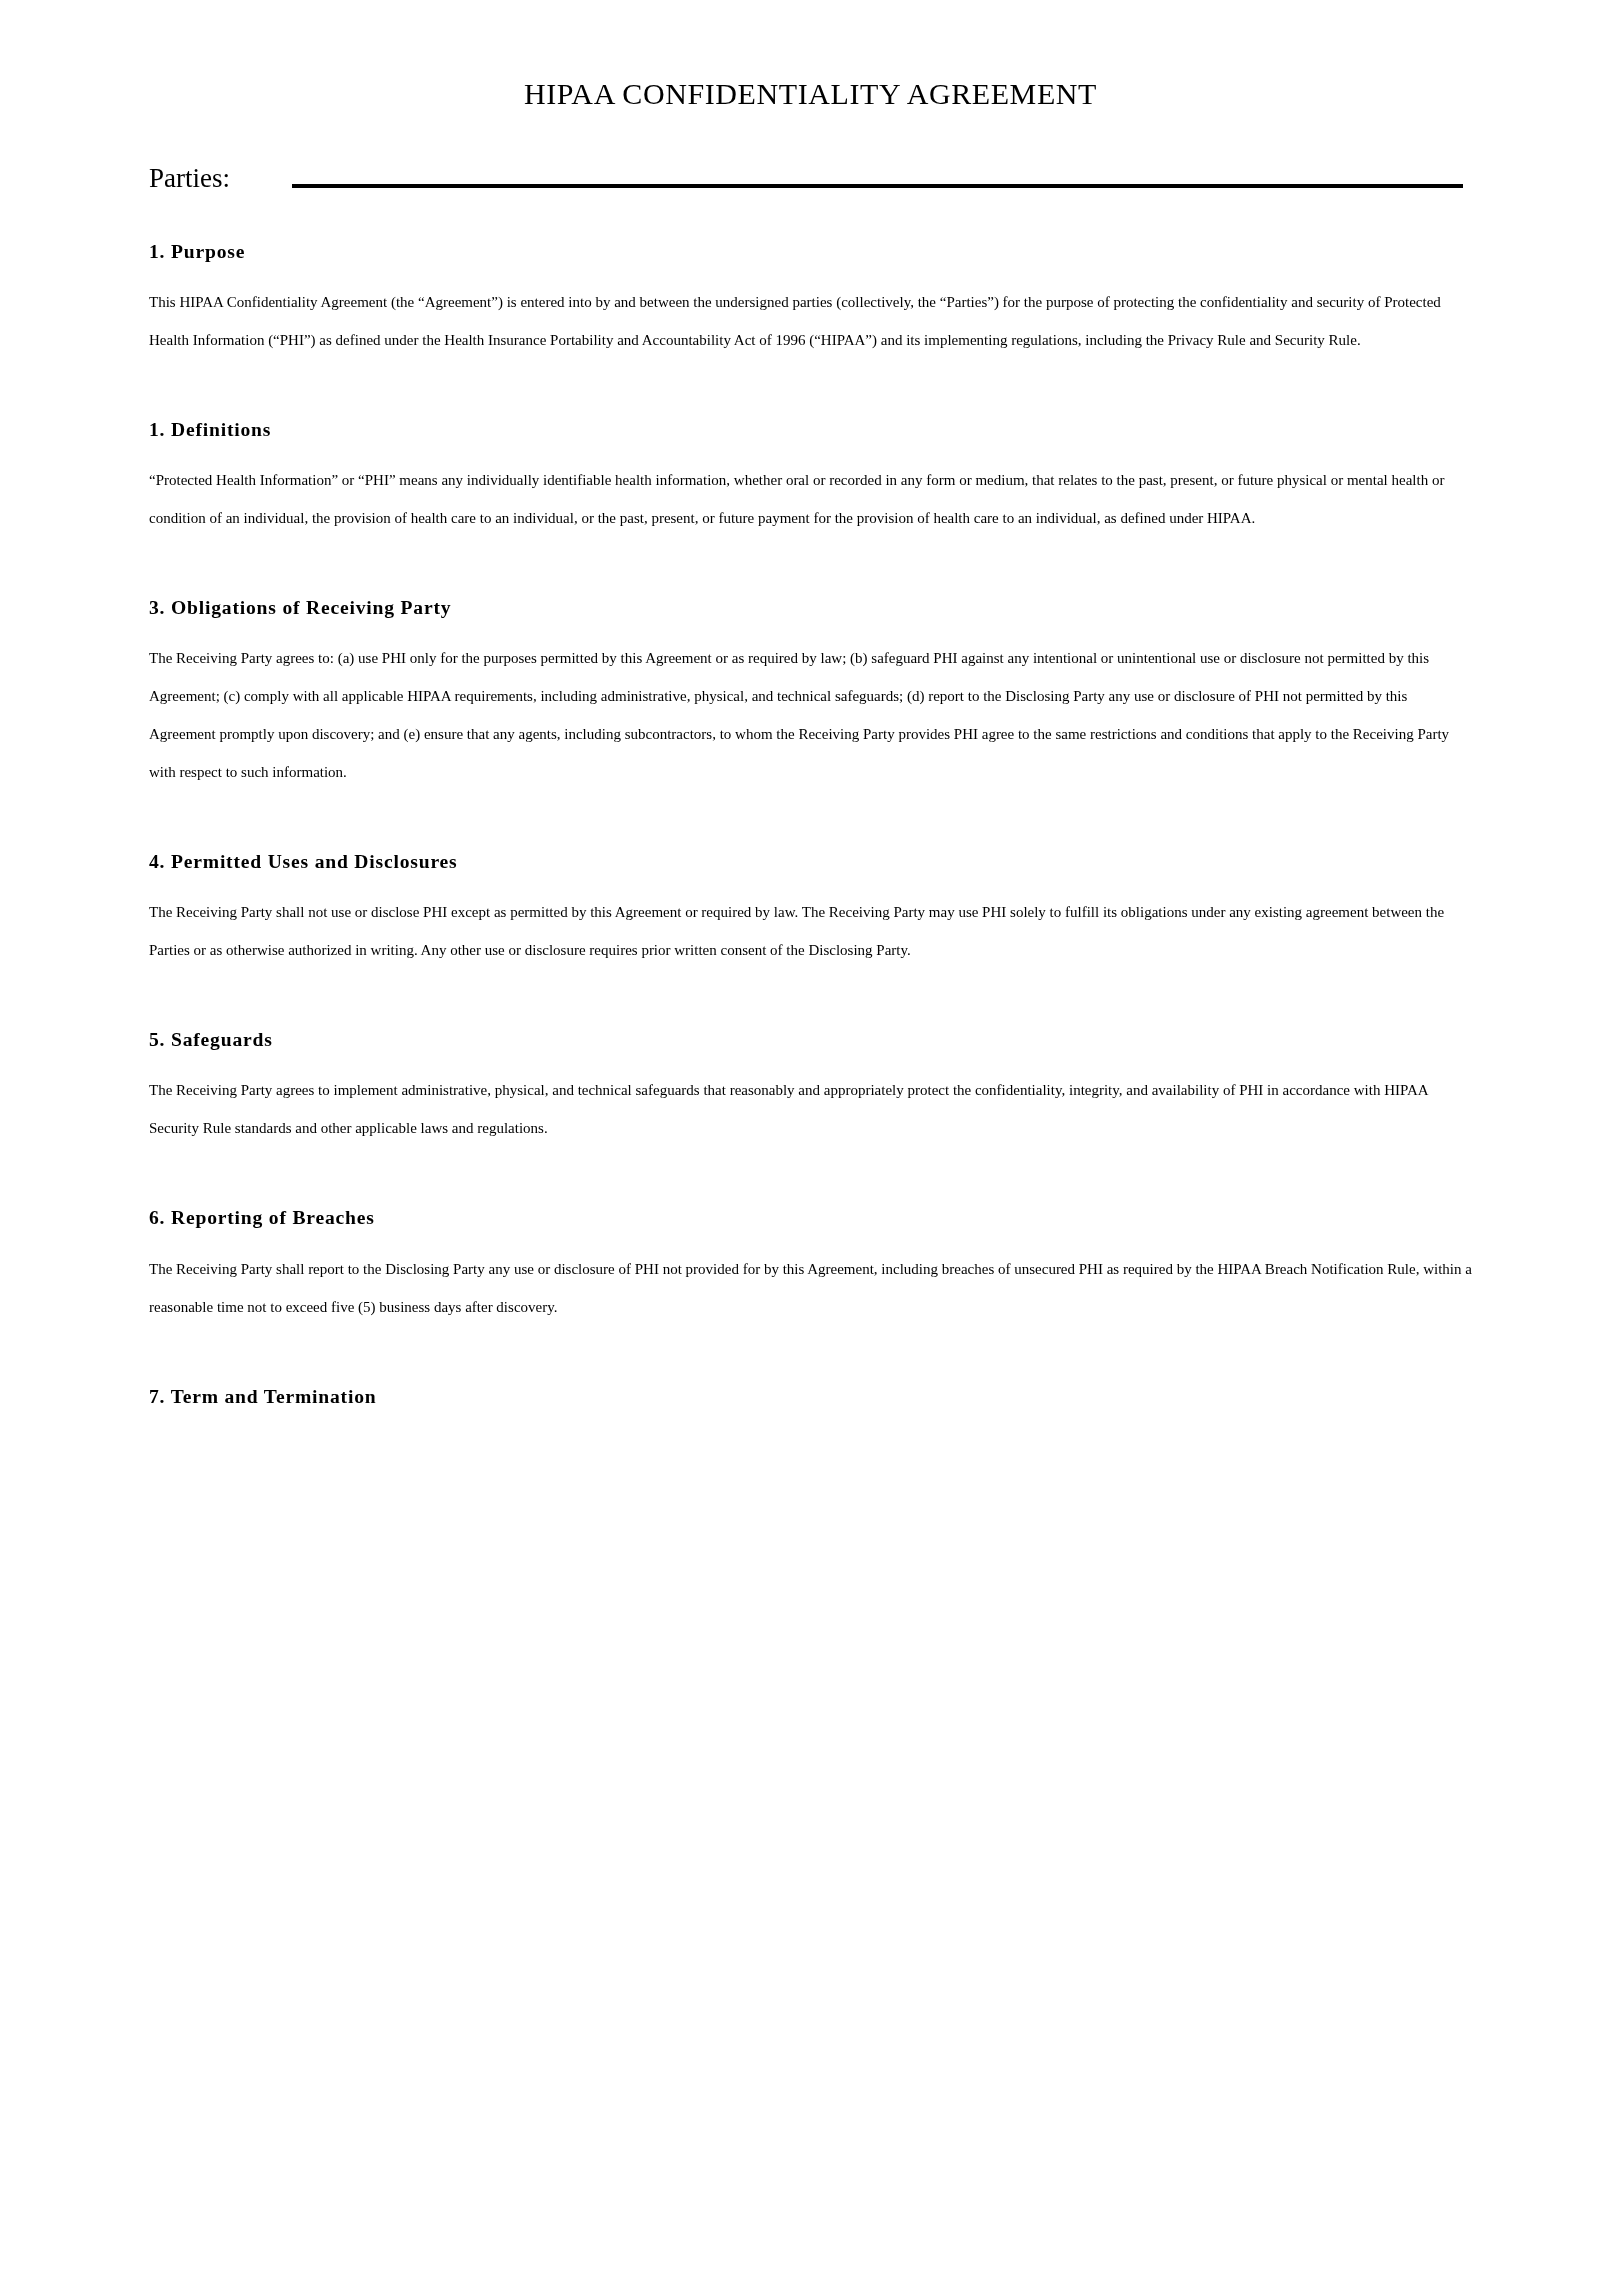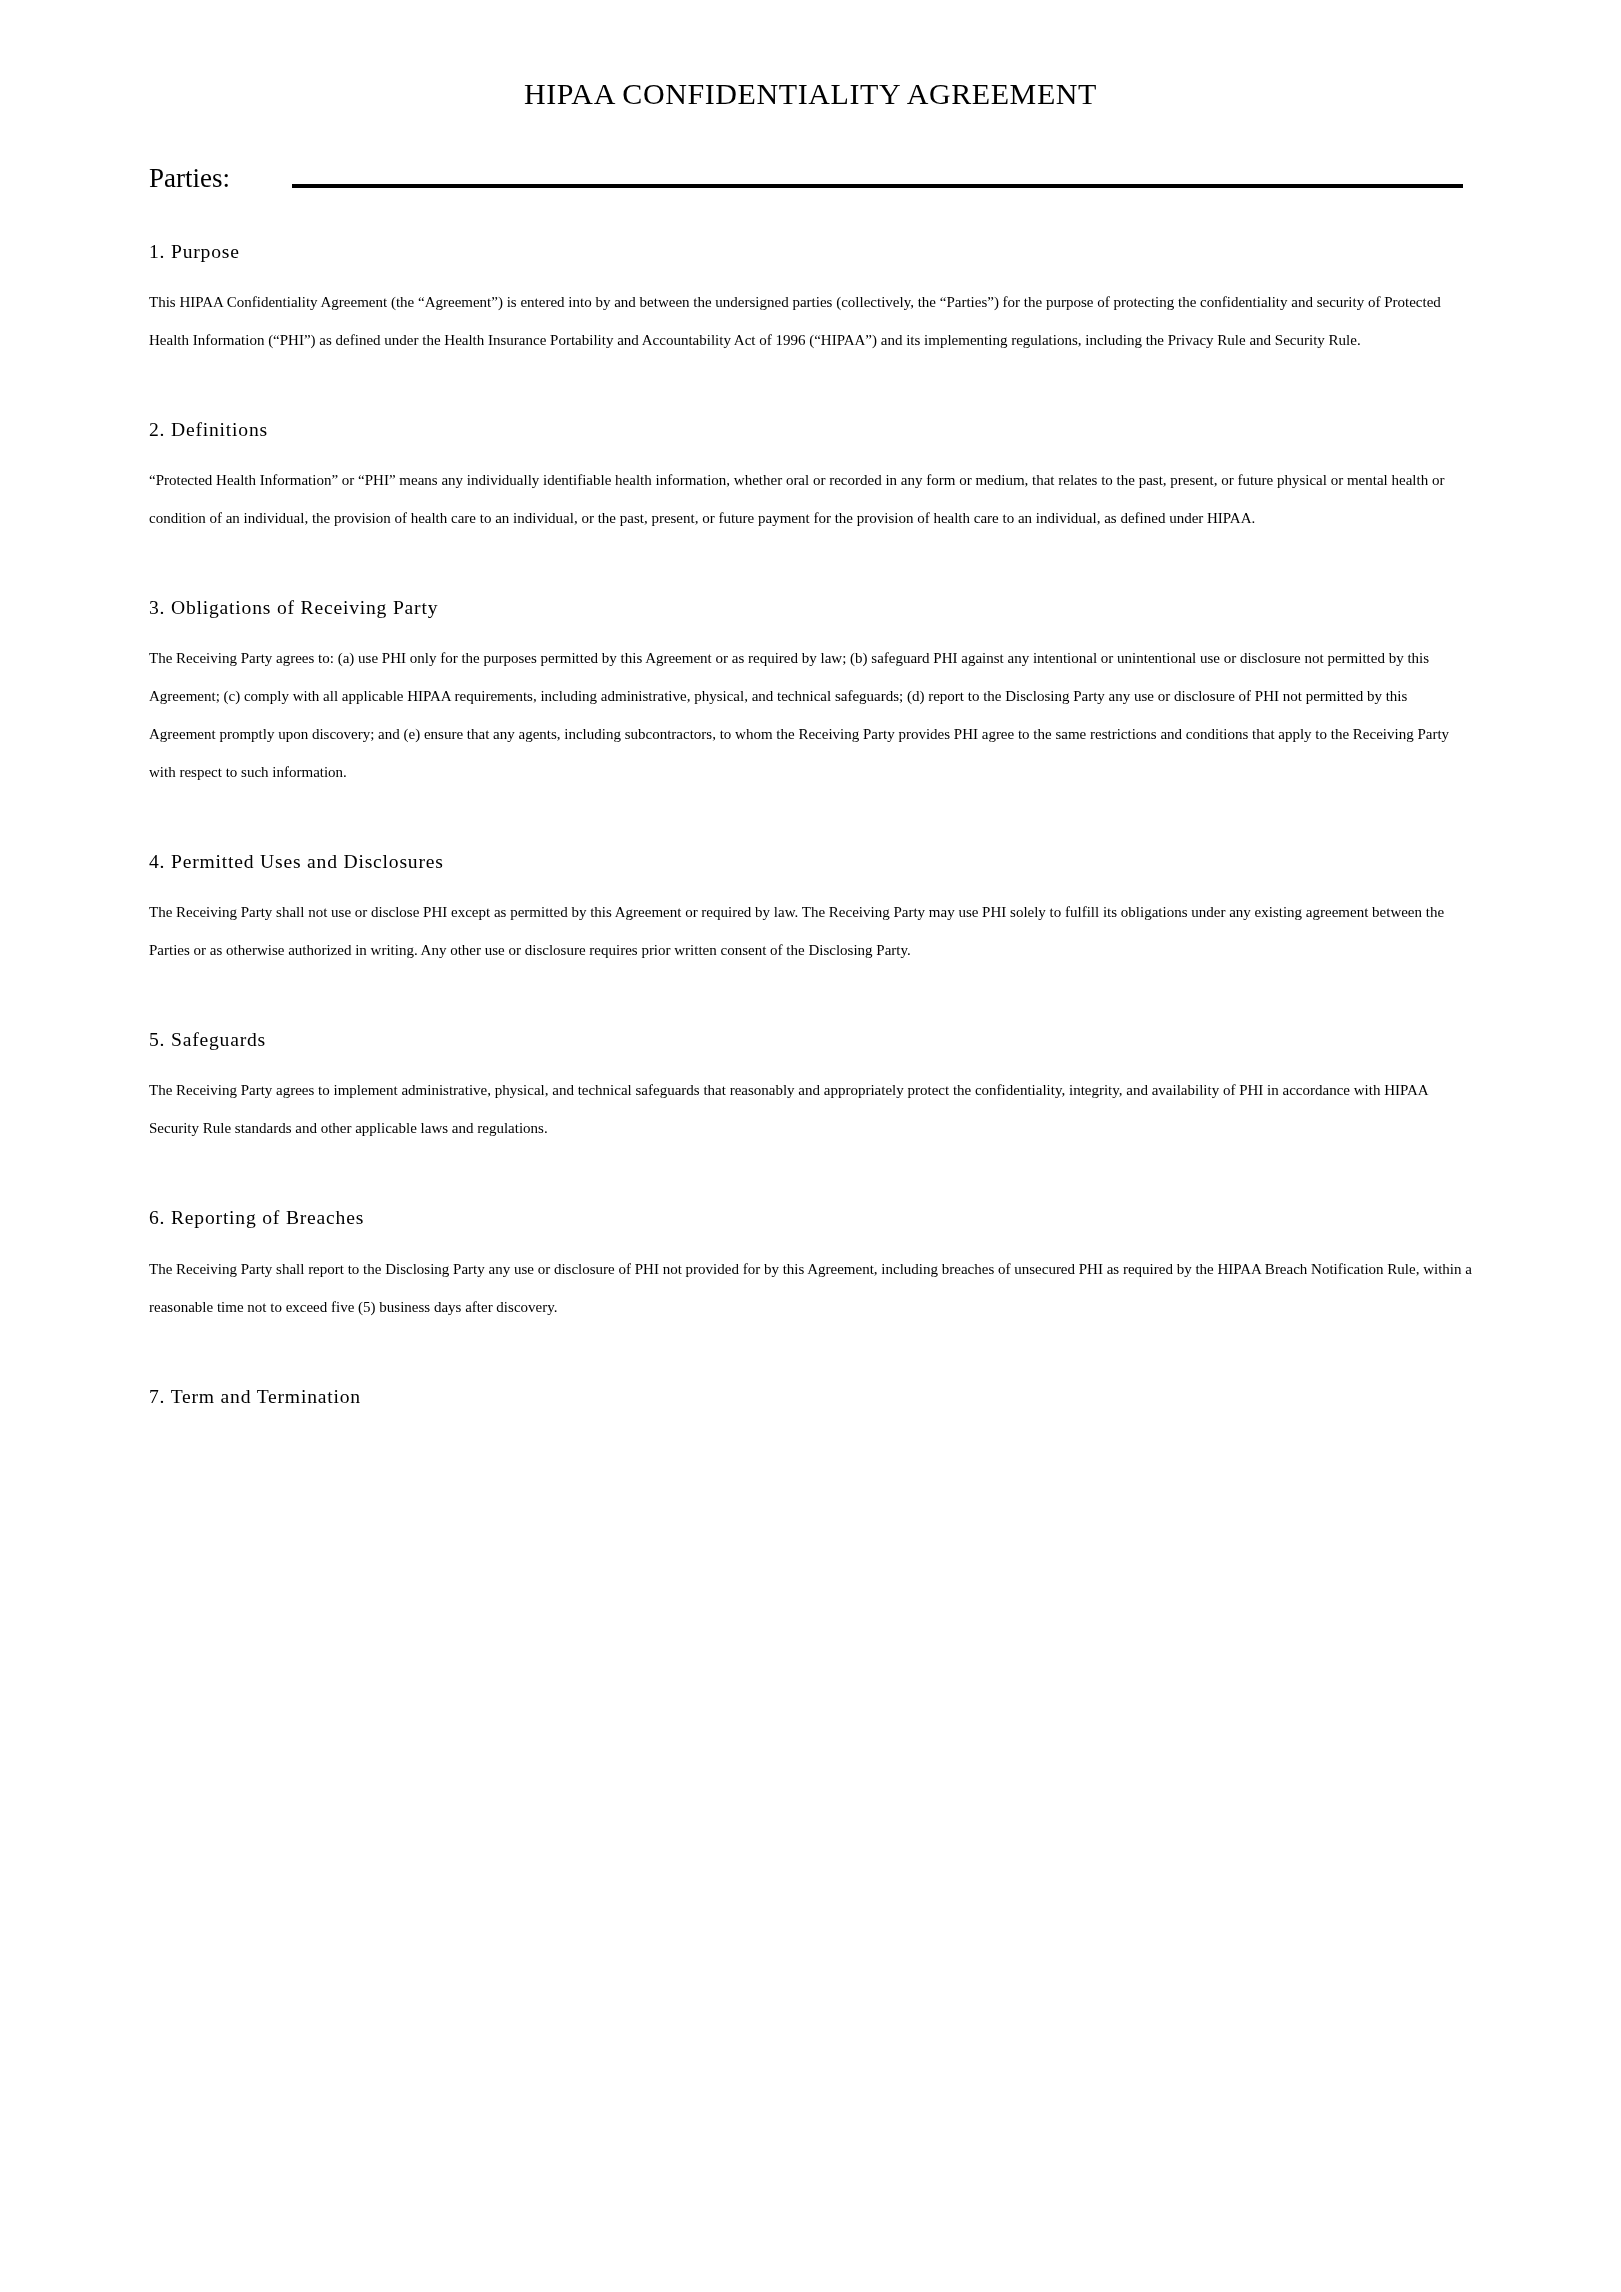--- a/index.html
+++ b/index.html
@@ -70,21 +70,21 @@
   .section {
     margin-bottom: 58px;
   }
   .section:last-child {
     margin-bottom: 0;
   }
   .section-heading {
     font-size: 19.6px;
     line-height: 26.5px;
     letter-spacing: 0.8px;
-    font-weight: normal;
+    font-weight: bold;
     margin: 0 0 17.6px 0;
   }
   .section-body {
     font-size: 15px;
     line-height: 38px;
     margin: 0;
     text-align: left;
     max-width: 1323px;
   }
 </style>
@@ -102,21 +102,21 @@
   </div>
 
   <div class="sections">
 
     <div class="section">
       <h2 class="section-heading">1. Purpose</h2>
       <p class="section-body">This HIPAA Confidentiality Agreement (the “Agreement”) is entered into by and between the undersigned parties (collectively, the “Parties”) for the purpose of protecting the confidentiality and security of Protected Health Information (“PHI”) as defined under the Health Insurance Portability and Accountability Act of 1996 (“HIPAA”) and its implementing regulations, including the Privacy Rule and Security Rule.</p>
     </div>
 
     <div class="section">
-      <h2 class="section-heading">2. Definitions</h2>
+      <h2 class="section-heading">1. Definitions</h2>
       <p class="section-body">“Protected Health Information” or “PHI” means any individually identifiable health information, whether oral or recorded in any form or medium, that relates to the past, present, or future physical or mental health or condition of an individual, the provision of health care to an individual, or the past, present, or future payment for the provision of health care to an individual, as defined under HIPAA.</p>
     </div>
 
     <div class="section">
       <h2 class="section-heading">3. Obligations of Receiving Party</h2>
       <p class="section-body">The Receiving Party agrees to: (a) use PHI only for the purposes permitted by this Agreement or as required by law; (b) safeguard PHI against any intentional or unintentional use or disclosure not permitted by this Agreement; (c) comply with all applicable HIPAA requirements, including administrative, physical, and technical safeguards; (d) report to the Disclosing Party any use or disclosure of PHI not permitted by this Agreement promptly upon discovery; and (e) ensure that any agents, including subcontractors, to whom the Receiving Party provides PHI agree to the same restrictions and conditions that apply to the Receiving Party with respect to such information.</p>
     </div>
 
     <div class="section">
       <h2 class="section-heading">4. Permitted Uses and Disclosures</h2>

